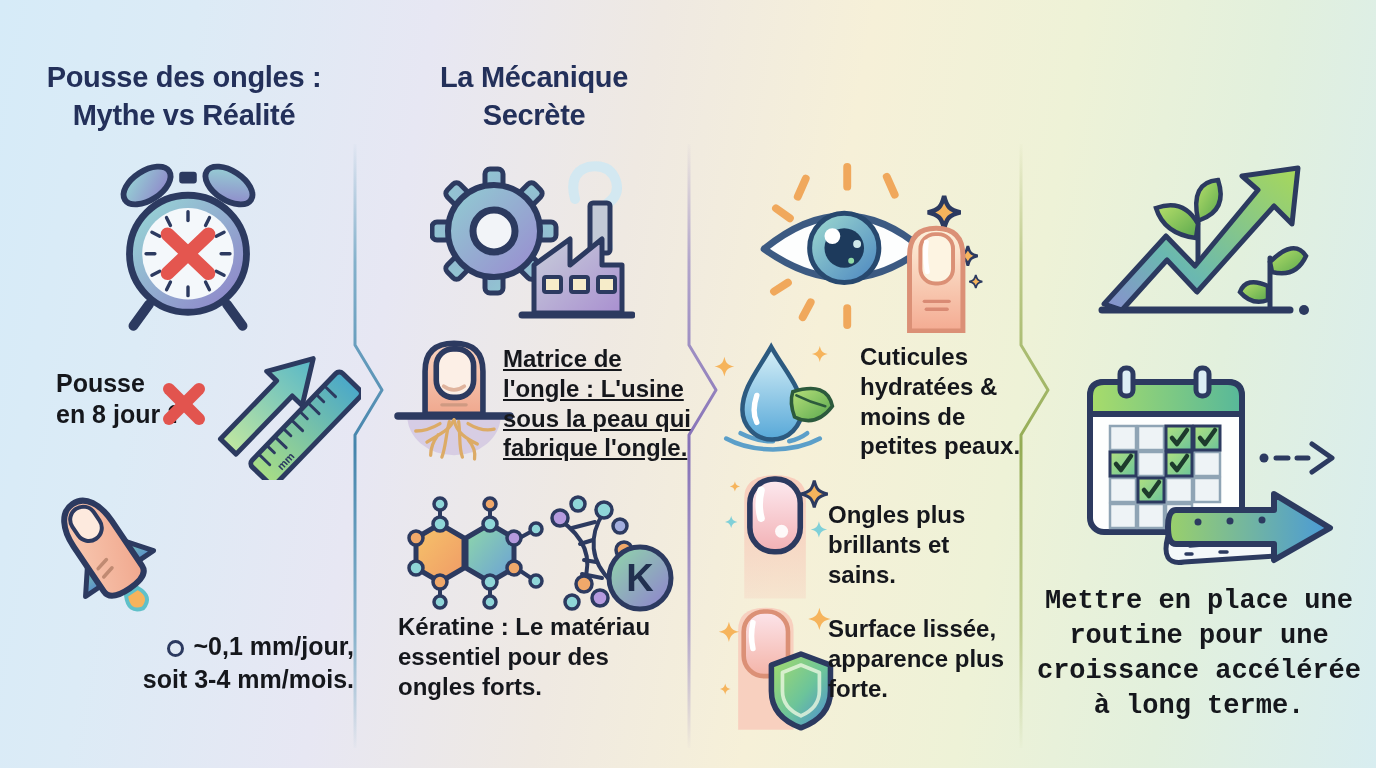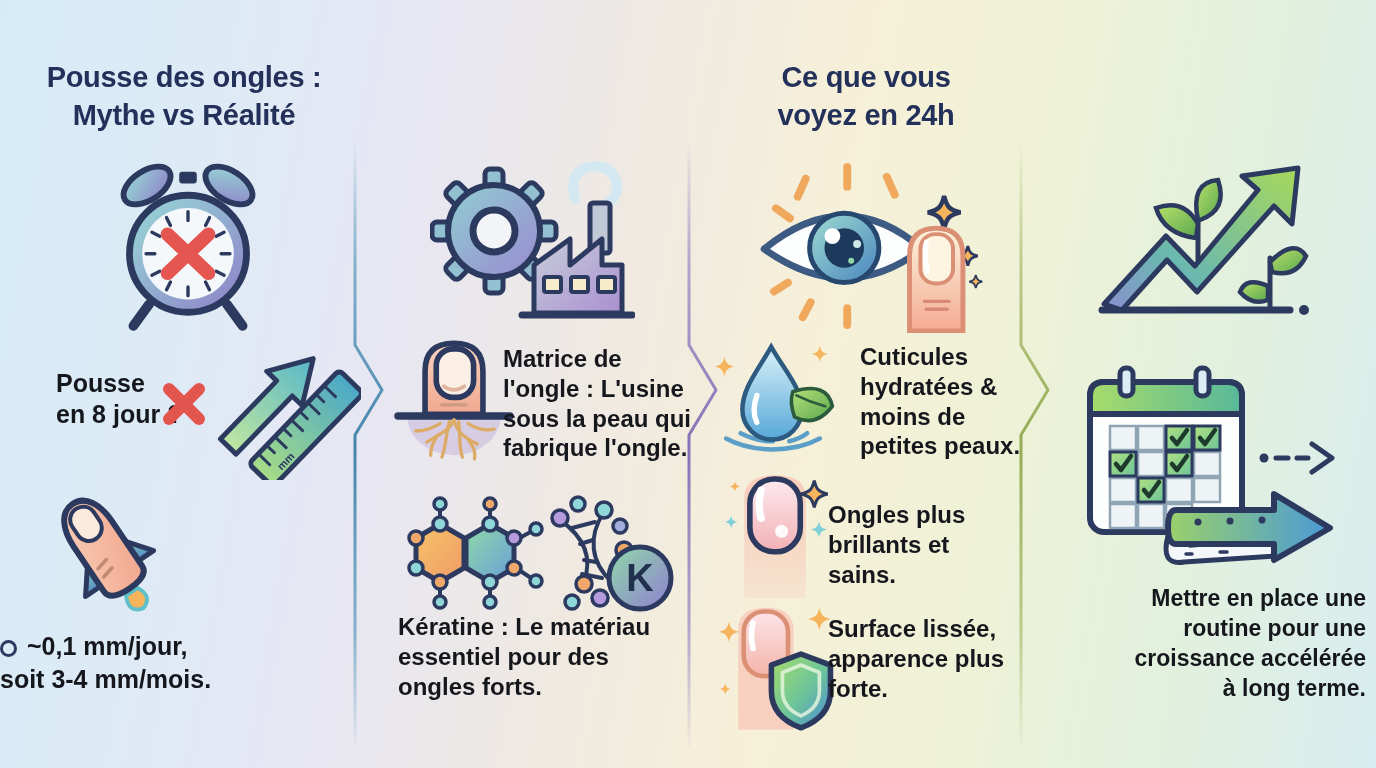--- a/index.html
+++ b/index.html
@@ -22,21 +22,21 @@
   }
   .t{
     position:absolute;font-weight:700;color:#15171c;
     white-space:pre-line;font-size:24px;line-height:1.24;
   }
   .abs{position:absolute;}
   .bullet{
     display:inline-block;width:11px;height:11px;border:3px solid #2c3a60;
     border-radius:50%;margin-right:10px;vertical-align:middle;
   }
-  .fact{position:absolute;top:630px;left:0;right:14px;text-align:left;
+  .fact{position:absolute;top:630px;left:0;right:14px;text-align:right;
     font-weight:700;color:#15171c;font-size:25px;line-height:1.3;}
   svg{display:block;}
 </style>
 </head>
 <body>
 
 <div id="canvas">
 
   <div class="col" id="col-1">
     <div class="title">Pousse des ongles :
@@ -138,20 +138,22 @@
     </svg>
 
 
     <div class="fact">
       <span class="bullet"></span><span>~0,1 mm/jour,</span><br>
       <span>soit 3-4 mm/mois.</span>
     </div>
   </div>
 
   <div class="col" id="col-2">
+    <div class="title">La Mécanique
+Secrète</div>
 
     <svg class="abs" style="left:62px;top:155px;" width="205" height="175" viewBox="0 0 205 175">
       <defs>
         <linearGradient id="gg1" x1="-60" y1="-60" x2="60" y2="60" gradientUnits="userSpaceOnUse">
           <stop offset="0" stop-color="#8fd9d2"></stop>
             <stop offset="1" stop-color="#9b7fd0"></stop>
         </linearGradient>
         <linearGradient id="fc1" x1="0" y1="0" x2="1" y2="1">
           <stop offset="0" stop-color="#c8cfda"></stop>
             <stop offset="1" stop-color="#a98fd0"></stop>
@@ -198,21 +200,21 @@
       <g fill="none" stroke="#dcab66" stroke-width="3.5" stroke-linecap="round">
         <path d="M75,88 C70,100 58,104 46,112 M58,104 C52,112 50,120 50,126"></path>
         <path d="M75,88 C78,102 88,108 100,114 M90,109 C96,116 98,124 97,130"></path>
         <path d="M70,90 C66,106 66,118 62,128"></path>
         <path d="M80,90 C82,104 80,118 84,128"></path>
         <path d="M60,92 C50,98 42,100 34,100"></path>
         <path d="M90,92 C100,98 110,100 118,98"></path>
       </g>
     </svg>
 
-    <div class="t" style="left:135px;top:344px;width:195px;">Matrice de
+    <div class="t" style="left:135px;top:344px;width:195px;text-decoration:underline;">Matrice de
 l'ongle : L'usine
 sous la peau qui
 fabrique l'ongle.</div>
 
     <svg class="abs" style="left:20px;top:490px;" width="288" height="126" viewBox="0 0 288 126">
       <defs>
         <linearGradient id="og1" x1="0" y1="0" x2="1" y2="1">
           <stop offset="0" stop-color="#f6c46a"></stop>
             <stop offset="1" stop-color="#f09a66"></stop>
         </linearGradient>
@@ -272,22 +274,20 @@
       <circle cx="252" cy="88" r="31" fill="url(#bg1)" stroke="#2c3a60" stroke-width="5"></circle>
       <text x="252" y="101" text-anchor="middle" font-size="38" font-weight="bold" fill="#21304f">K</text>
     </svg>
 
     <div class="t" style="left:30px;top:612px;width:280px;">Kératine : Le matériau
 essentiel pour des
 ongles forts.</div>
   </div>
 
   <div class="col" id="col-3">
-    <div class="title">Ce que vous
-voyez en 24h</div>
 
     <svg class="abs" style="left:48px;top:155px;" width="238" height="178" viewBox="0 0 240 180">
       <defs>
         <linearGradient id="ig1" x1="0" y1="0" x2="1" y2="1">
           <stop offset="0" stop-color="#9fdcd0"></stop>
             <stop offset="1" stop-color="#4a84c0"></stop>
         </linearGradient>
         <linearGradient id="fp1" x1="0" y1="0" x2="0" y2="1">
           <stop offset="0" stop-color="#fdf2dc"></stop>
             <stop offset="1" stop-color="#f4ab92"></stop>
@@ -488,21 +488,21 @@
         <line x1="172" y1="182" x2="182" y2="181"></line>
       </g>
       <path d="M96,150 H194 V134 L250,168 L194,200 V184 H96 Q88,184 88,167 Q88,150 96,150 Z" fill="url(#sa1)" stroke="#2c3a60" stroke-width="6" stroke-linejoin="round"></path>
       <g fill="#2c3a60">
         <circle cx="118" cy="162" r="3.5"></circle>
           <circle cx="150" cy="161" r="3.5"></circle>
           <circle cx="182" cy="160" r="3.5"></circle>
       </g>
     </svg>
 
-    <div class="t" style="left:0;right:10px;top:584px;text-align:right;font-size:23px;line-height:1.3;">Mettre en place une
+    <div class="t" style="left:0;right:10px;top:584px;text-align:center;font-size:27px;line-height:1.3;font-family:Liberation Mono, monospace;">Mettre en place une
 routine pour une
 croissance accélérée
 à long terme.</div>
   </div>
 
   <svg class="abs" style="left:352px;top:140px;" width="36" height="612" viewBox="0 0 36 612">
     <defs>
       <linearGradient id="dv1" x1="0" y1="0" x2="0" y2="612" gradientUnits="userSpaceOnUse">
         <stop offset="0" stop-color="#4f93b5" stop-opacity="0"></stop>
         <stop offset="0.2" stop-color="#4f93b5" stop-opacity="0.65"></stop>

